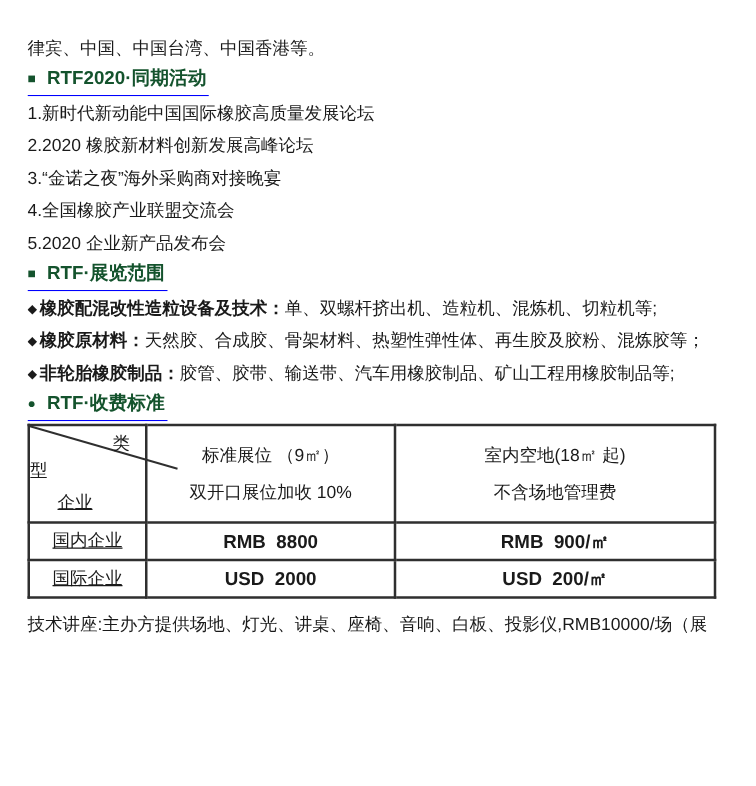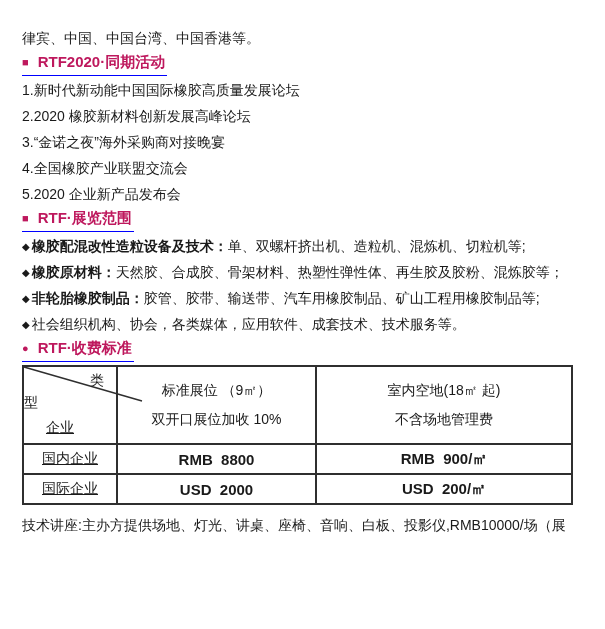--- a/index.html
+++ b/index.html
@@ -12,21 +12,21 @@
   .doc { padding: 25px 0 0 22px; width: 605px; }
 
   .line {
     font-size: 14px; line-height: 26px; height: 26px;
     white-space: nowrap; overflow: hidden; width: 583px;
   }
 
   .heading { height: 26px; line-height: 22px; }
   .heading .hwrap {
     display: inline-block;
-    color: #be185d; font-weight: 700; font-size: 15px;
+    color: #14532d; font-weight: 700; font-size: 15px;
     border-bottom: 4px double #0000FF;
     padding: 0 2px 1px 0;
   }
   .heading .hbullet { font-size: 11px; margin-right: 9px; position: relative; top: -1px; }
 
   .diamond {
     font-size: 10px; margin-right: 2px; position: relative; top: -1px; color: #1a1a1a;
   }
   .scope-label { font-weight: 700; }
 
@@ -71,21 +71,20 @@
   <div class="line">4.全国橡胶产业联盟交流会</div>
   <div class="line">5.2020 企业新产品发布会</div>
 
   <div class="line heading">
     <span class="hwrap"><span class="hbullet">■</span><span>RTF·展览范围</span></span>
   </div>
 
   <div class="line"><span class="diamond">◆</span><span class="scope-label">橡胶配混改性造粒设备及技术：</span><span>单、双螺杆挤出机、造粒机、混炼机、切粒机等;</span></div>
   <div class="line"><span class="diamond">◆</span><span class="scope-label">橡胶原材料：</span><span>天然胶、合成胶、骨架材料、热塑性弹性体、再生胶及胶粉、混炼胶等；</span></div>
   <div class="line"><span class="diamond">◆</span><span class="scope-label">非轮胎橡胶制品：</span><span>胶管、胶带、输送带、汽车用橡胶制品、矿山工程用橡胶制品等;</span></div>
-  <div class="line"><span class="diamond">◆</span><span class="scope-label"></span><span>社会组织机构、协会，各类媒体，应用软件、成套技术、技术服务等。</span></div>
 
   <div class="line heading">
     <span class="hwrap"><span class="hbullet">●</span><span>RTF·收费标准</span></span>
   </div>
 
   <table class="fee">
     <tbody>
         <tr class="head-row">
       <td class="corner">
         <svg class="corner-svg" width="120" height="40">

